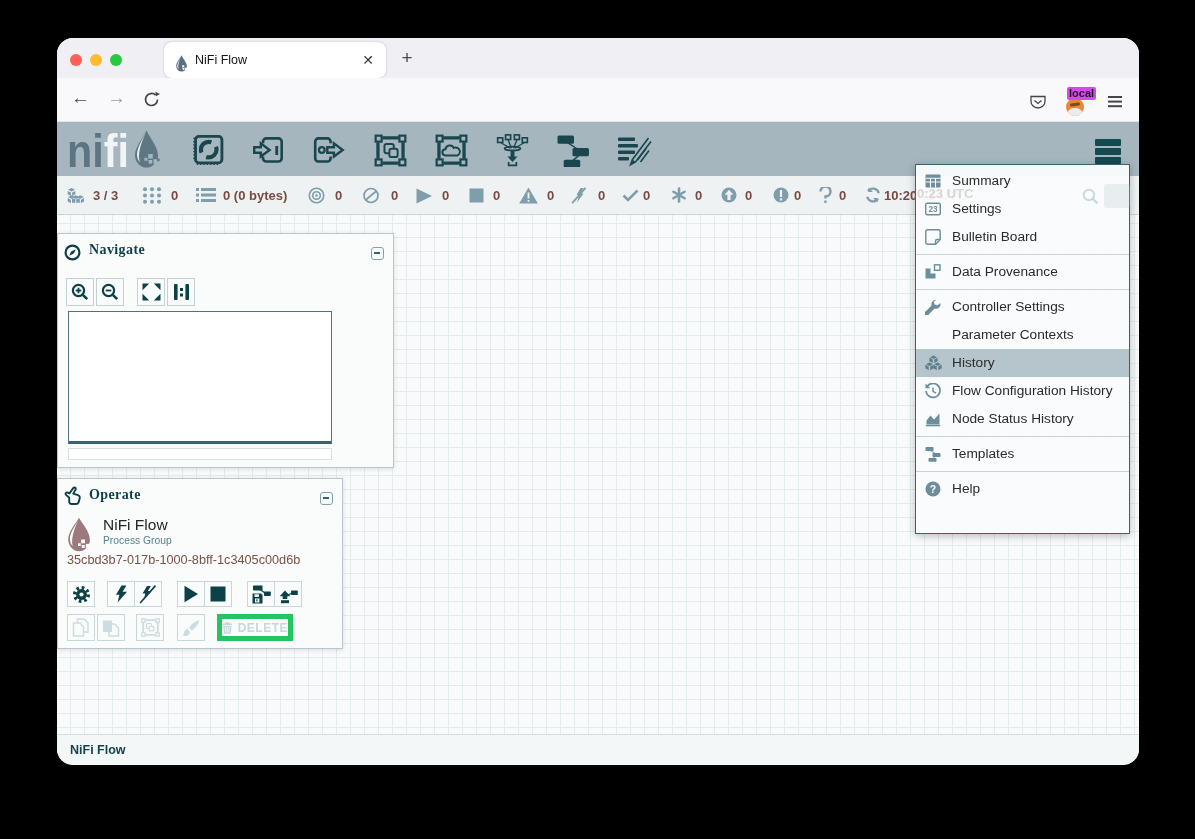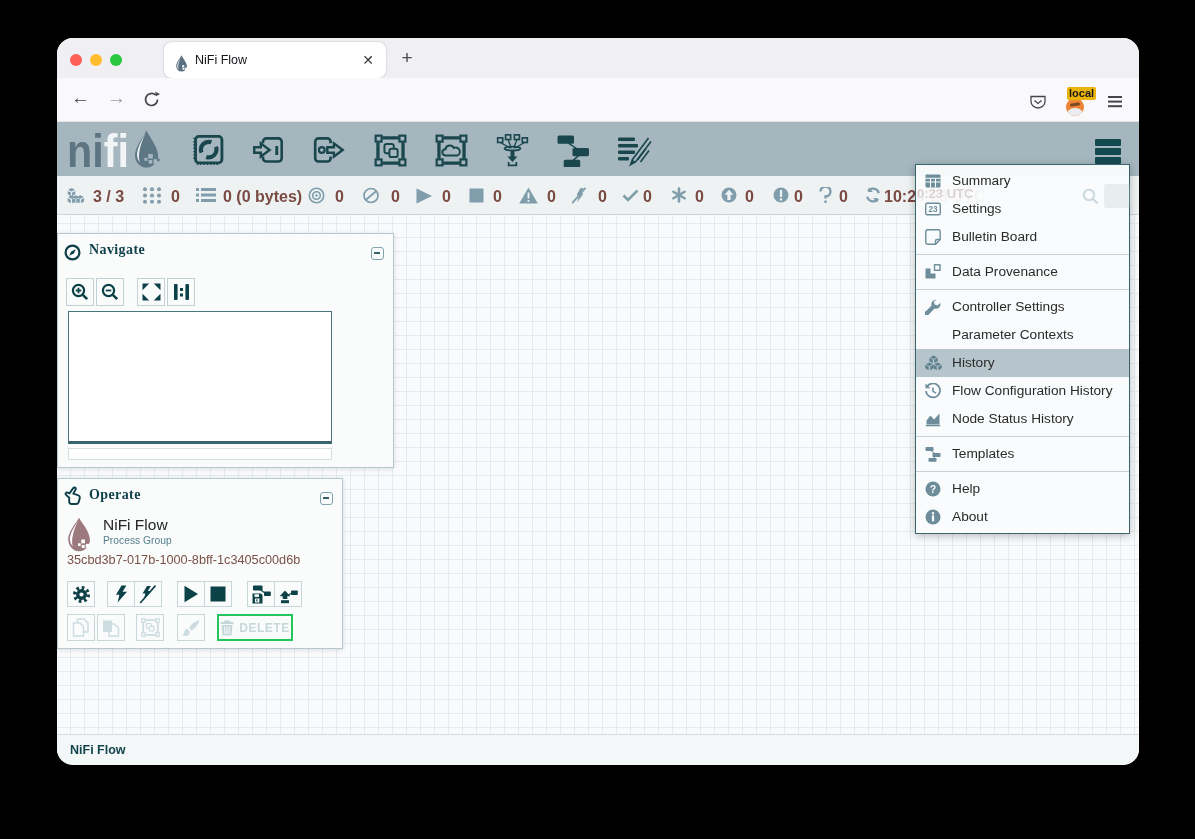--- a/index.html
+++ b/index.html
@@ -17,21 +17,21 @@
 #urlfield { position:absolute; left:184px; top:7px; width:714px; height:31px; background:#f0f0f4; border-radius:8px; }
 .navglyph { position:absolute; top:9px; font-size:19px; color:#45454e; }
 #urltext { position:absolute; left:62px; top:7px; font-size:14.7px; color:#1b1b1f; }
 #urltext .grey { color:#70707a; }
 
 #nifihead { position:absolute; left:0; top:84px; width:100%; height:54px; background:#a5b6bf; }
 .tbicon { position:absolute; top:12px; }
 
 #statusbar { position:absolute; left:0; top:138px; width:100%; height:39px; background:#eef2f3; border-bottom:1px solid #ccd4d7; }
 .sticon { position:absolute; }
-.stnum { font-size:16px; font-weight:bold; color:#7a4a42; }
+.stnum { font-size:13px; font-weight:bold; color:#7a4a42; }
 
 #canvas { position:absolute; left:0; top:177px; width:100%; height:519px;
   background-color:#f8fafb;
   background-image:linear-gradient(to right,#e4ebed 1px,transparent 1px),linear-gradient(to bottom,#e4ebed 1px,transparent 1px);
   background-size:14px 14px; background-position:13px 8px; }
 
 .panel { position:absolute; background:#fafcfc; border:1px solid #b7c7cd; box-shadow:0 1px 5px rgba(0,0,0,.12); }
 #nav-panel { left:0; top:18px; width:337px; height:235px; }
 #op-panel { left:0; top:263px; width:286px; height:171px; }
 .phead { position:absolute; left:0; top:0; width:100%; height:34px; }
@@ -39,21 +39,21 @@
 .pmin { position:absolute; right:9px; top:13px; width:13px; height:13px; border:1.5px solid #7fa2ac; border-radius:3px; }
 .pmin:after { content:""; position:absolute; left:2px; top:4px; width:6px; height:1.5px; background:#35626d; }
 .zbtn { position:absolute; width:28px; height:28px; border:1px solid #c2d1d6; display:flex; align-items:center; justify-content:center; }
 #birdseye { position:absolute; left:10px; top:77px; width:264px; height:133px; background:#fff; border:1px solid #4a747f; border-bottom:3px solid #39646f; }
 #birdstrip { position:absolute; left:10px; top:214px; width:264px; height:12px; background:#fff; border:1px solid #d6dfe2; }
 
 #op-title { position:absolute; left:45px; top:37px; font-size:15.5px; color:#262626; }
 #op-sub { position:absolute; left:45px; top:56px; font-size:10.3px; color:#55808f; }
 #op-id { position:absolute; left:9px; top:74px; font-size:12.7px; color:#7a5046; }
 .obtn { position:absolute; width:28px; height:26px; border:1px solid #c8d6da; display:flex; align-items:center; justify-content:center; }
-#op-del { position:absolute; left:159px; top:135px; width:76px; height:27px; border:2px solid #22c55e; color:#c6d7dc; font-size:12px; font-weight:bold; letter-spacing:.5px; display:flex; align-items:center; justify-content:center; gap:5px; }
+#op-del { position:absolute; left:159px; top:135px; width:76px; height:27px; border:5px solid #22c55e; color:#c6d7dc; font-size:12px; font-weight:bold; letter-spacing:.5px; display:flex; align-items:center; justify-content:center; gap:5px; }
 
 #crumb { position:absolute; left:0; top:696px; width:100%; height:31px; background:#f4f7f8; border-top:1px solid #d5dde0; }
 #crumb span { position:absolute; left:13px; top:8px; font-size:12.5px; font-weight:bold; color:#14454e; }
 
 #menu { position:absolute; left:858px; top:126px; width:215px; height:370px; background:rgba(249,251,252,.965); border:1px solid #39656e; box-shadow:0 2px 8px rgba(0,0,0,.25); }
 .mi { position:relative; height:28px;padding-left:8px; }
 .mi .micon { position:absolute; left:9px; top:50%; margin-top:-8px; width:16px; height:16px; }
 .mi .mtext { position:absolute; left:36px; top:50%; margin-top:-8px; font-size:13.7px; color:#2b2b2b; line-height:16px; }
 .mdiv { height:1px; background:#c9d3d7; margin:3px 0; }
 .hl { background:#b5c5cb; }
@@ -92,21 +92,21 @@
         <path fill="#45454e" d="M12.2 0.8 l0.8 4.5 4 -2.2 Z"></path>
       </svg>
     <svg style="position:absolute;left:972px;top:15px" width="18" height="18" viewBox="0 0 18 18">
         <path fill="none" stroke="#45454e" stroke-width="1.3" d="M2 3.5 h14 v5 a7 6.5 0 0 1 -14 0 Z"></path>
         <path fill="none" stroke="#45454e" stroke-width="1.3" d="M5.5 7.5 L9 10.5 L12.5 7.5"></path>
       </svg>
     <div style="position:absolute;left:1009px;top:20px;width:18px;height:18px;border-radius:50%;background:#ee8536;overflow:hidden;">
         <div style="position:absolute;left:2px;top:10px;width:14px;height:8px;border-radius:50%;background:#e9edf0;"></div>
         <div style="position:absolute;left:4px;top:5px;width:10px;height:3px;border-radius:2px;background:#7a4a20;transform:rotate(-8deg)"></div>
       </div>
-    <div style="position:absolute;left:1010px;top:9px;background:#eab308;color:#1a1a1a;font-size:11px;font-weight:bold;padding:0 2px;border-radius:2px;line-height:13px;">local</div>
+    <div style="position:absolute;left:1010px;top:9px;background:#d946ef;color:#1a1a1a;font-size:11px;font-weight:bold;padding:0 2px;border-radius:2px;line-height:13px;">local</div>
     <div style="position:absolute;left:1051px;top:18px;width:14px;height:2px;background:#45454e;box-shadow:0 4.6px 0 #45454e, 0 9.2px 0 #45454e;"></div>
   </div>
   <div id="nifihead">
     <svg style="position:absolute;left:10px;top:9px" width="64" height="40">
         <text x="0" y="36" font-family="Liberation Sans, sans-serif" font-size="46" font-weight="bold" textLength="62" lengthAdjust="spacingAndGlyphs"><tspan fill="#5d7582">ni</tspan><tspan fill="#f2f5f5">fi</tspan></text>
       </svg>
     <svg class="tbicon" style="left:75px; top:8px;" width="29" height="38" viewBox="0 0 29 38">
         <path fill="#5d7884" d="M14.5 0.5 C11 8,3 17,3 25.2 a11.5 12.3 0 0 0 23 0 C26 17,18 8,14.5 0.5 Z"></path>
         <path fill="#e8eef0" d="M13.8 3 C9.5 10.5,5 18,5 25.2 a9.8 10.8 0 0 0 2.8 7.2 C5.5 24,8.8 13,13.8 3 Z"></path>
         <g fill="#a5b6bf">
@@ -614,22 +614,14 @@
         <span class="mtext">Templates</span>
       </div>
     <div class="mdiv"></div>
     <div class="mi">
         <svg class="micon" viewBox="0 0 16 16">
           <circle cx="8" cy="8" r="7.5" fill="#6d8d9a"></circle>
           <text x="8" y="12" font-size="10.5" font-weight="bold" fill="#fafbfc" text-anchor="middle" font-family="Liberation Sans">?</text>
         </svg>
         <span class="mtext">Help</span>
       </div>
-    <div class="mi">
-        <svg class="micon" viewBox="0 0 16 16">
-          <circle cx="8" cy="8" r="7.5" fill="#6d8d9a"></circle>
-          <rect x="6.9" y="6.3" width="2.2" height="6" fill="#fafbfc"></rect>
-          <rect x="6.9" y="3.2" width="2.2" height="2.2" fill="#fafbfc"></rect>
-        </svg>
-        <span class="mtext">About</span>
-      </div>
   </div>
 </div>
 
 </body></html>

